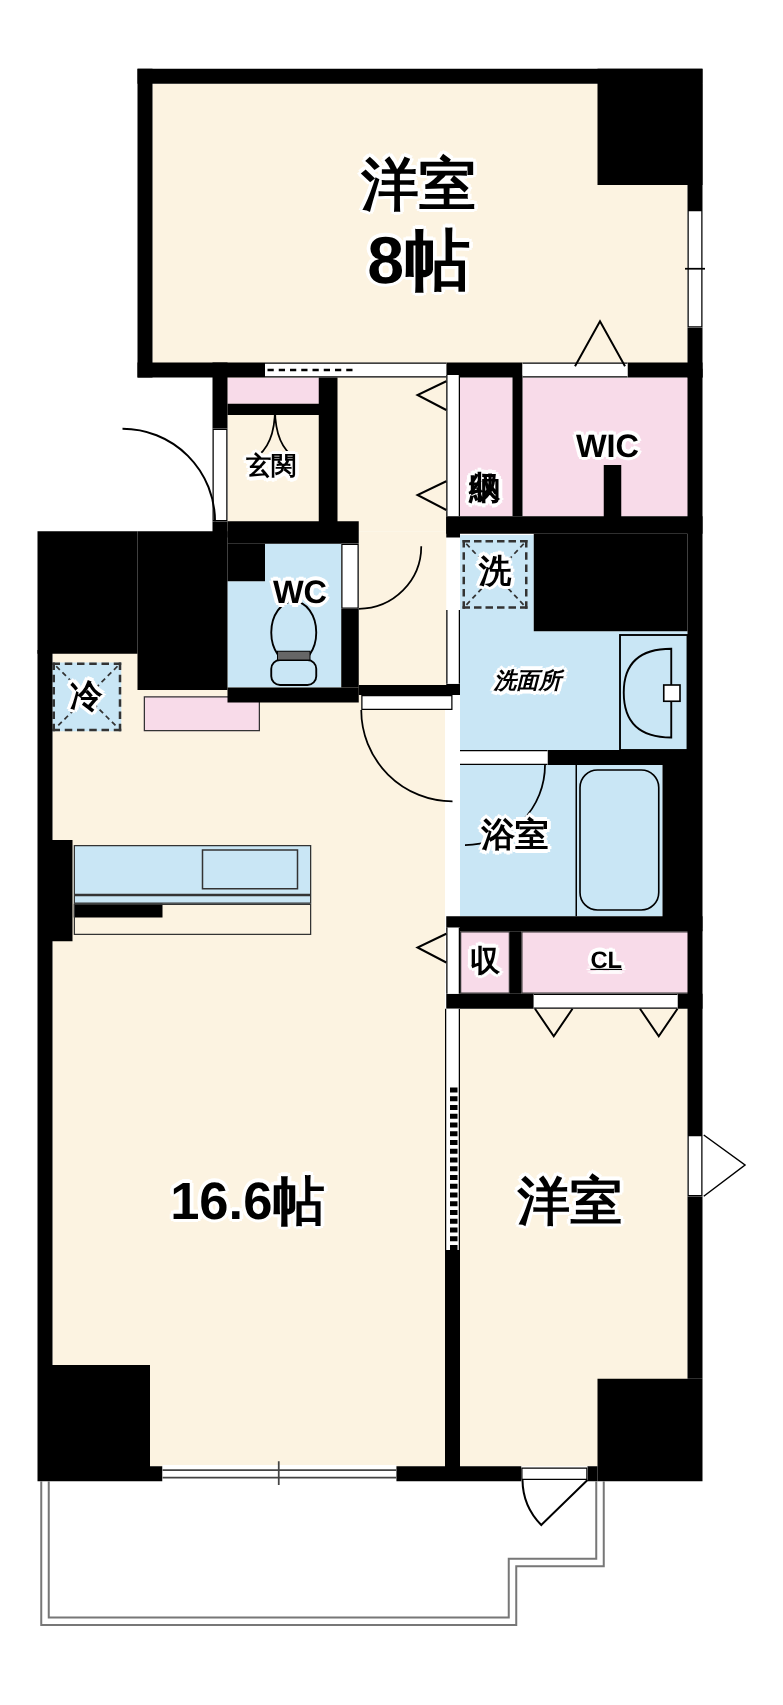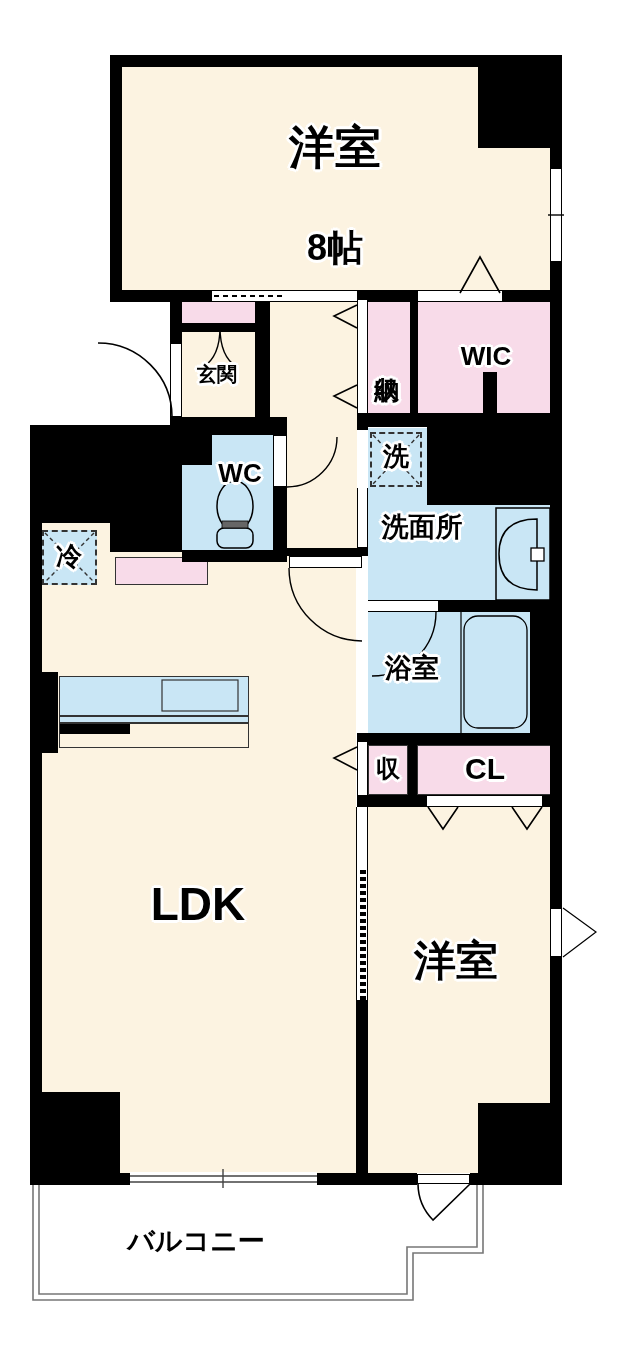--- a/index.html
+++ b/index.html
@@ -151,28 +151,27 @@
     <path d="M537 519 C506 519 499 537 499 554 C499 572 506 590 537 590 L537 519 Z" fill="none" stroke="#000" stroke-width="1.5"></path>
     <rect x="531" y="548" width="13" height="13" fill="#fff" stroke="#000" stroke-width="1.3"></rect>
 
     <path d="M461 612 V733" stroke="#000" stroke-width="1.2"></path>
     <rect x="464" y="616" width="63" height="112" rx="14" fill="none" stroke="#000" stroke-width="1.3"></rect>
 
     <rect x="162" y="680" width="76" height="31" fill="none" stroke="#333" stroke-width="1.2"></rect>
   </svg>
 
   <div class="lbl" style="left:335px;top:147px;font-size:46px;">洋室</div>
-  <div class="lbl" style="left:335px;top:209px;font-size:36px;margin-top:39px;">8帖</div>
+  <div class="lbl" style="left:335px;top:209px;font-size:53px;">8帖</div>
   <div class="lbl" style="left:217px;top:374px;font-size:20px;">玄関</div>
   <div class="lbl vert" style="left:387px;top:358px;font-size:25px;">収納</div>
   <div class="lbl" style="left:486px;top:357px;font-size:26px;">WIC</div>
   <div class="lbl" style="left:240px;top:474px;font-size:26px;">WC</div>
   <div class="lbl" style="left:69px;top:557px;font-size:26px;">冷</div>
   <div class="lbl" style="left:396px;top:457px;font-size:26px;">洗</div>
-  <div class="lbl" style="left:422px;top:527px;font-size:27px;">洗面所</div>
+  <div class="lbl" style="left:422px;top:545px;font-size:18px;font-style:italic;">洗面所</div>
   <div class="lbl" style="left:412px;top:668px;font-size:27px;">浴室</div>
   <div class="lbl" style="left:388px;top:769px;font-size:24px;">収</div>
-  <div class="lbl" style="left:485px;top:769px;font-size:30px;">CL</div>
-  <div class="lbl" style="left:198px;top:904px;font-size:46px;">LDK</div>
+  <div class="lbl" style="left:485px;top:769px;font-size:19px;text-decoration:underline;">CL</div>
+  <div class="lbl" style="left:198px;top:961px;font-size:42px;">16.6帖</div>
   <div class="lbl" style="left:456px;top:961px;font-size:42px;">洋室</div>
-  <div class="lbl" style="left:196px;top:1241px;font-size:27px;font-weight:bold;">バルコニー</div>
 
 </div>
 
 </body></html>

